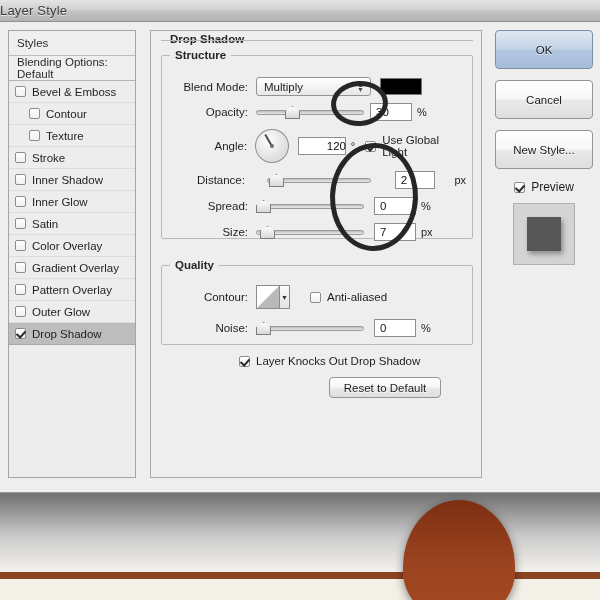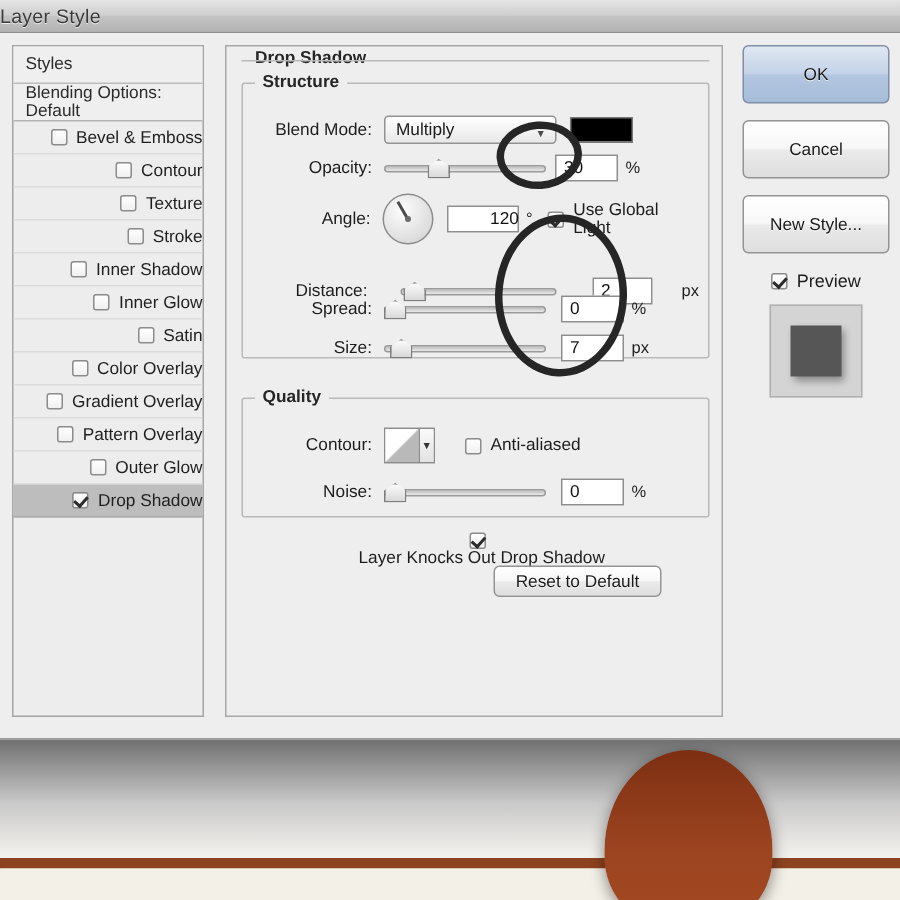--- a/index.html
+++ b/index.html
@@ -56,21 +56,21 @@
     background:#ededed;border:1px solid #a5a5a5;box-sizing:border-box;
   }
   .sl-head{
     height:25px;border-bottom:1px solid #bdbdbd;display:flex;align-items:center;
     padding-left:8px;font-size:11.5px;color:#2b2b2b;box-sizing:border-box;
     background:#efefef;
   }
   .sl-head.double{border-bottom:1px solid #b4b4b4;}
   .sl-row{
     height:22px;display:flex;align-items:center;padding-left:6px;
-    border-bottom:1px solid #dcdcdc;box-sizing:border-box;font-size:11.5px;color:#1f1f1f;justify-content:flex-end;
+    border-bottom:1px solid #dcdcdc;box-sizing:border-box;font-size:11.5px;color:#1f1f1f;
   }
   .sl-row.indent{padding-left:20px;}
   .sl-row.selected{background:#bdbdbd;border-bottom:1px solid #a9a9a9;}
   .sl-rest{flex:1;}
 
   .cbx{
     width:11px;height:11px;border:1px solid #8c8c8c;border-radius:2px;
     background:linear-gradient(to bottom,#ffffff,#f0f0f0);
     display:inline-block;margin-right:6px;flex:none;position:relative;
     box-sizing:border-box;
@@ -314,21 +314,21 @@
           <div class="num" style="width:48px;margin-left:9px;padding-left:28px;">
             <span>120</span>
           </div>
           <span class="unit">°</span>
           <span class="chk-inline" style="margin-left:10px;">
             <span class="cbx checked"></span>
             <span>Use Global Light</span>
           </span>
         </div>
 
-        <div class="row" style="left:8px;top:124px;width:296px;gap:14px;">
+        <div class="row" style="left:8px;top:110px;width:296px;gap:14px;">
           <span class="lbl" style="width:78px;">Distance:</span>
           <div class="slider" style="width:108px;margin-left:8px;">
             <div class="track"></div>
             <div class="thumb" style="left:2px;"></div>
           </div>
           <div class="num" style="width:42px;margin-left:10px;">
             <span>2</span>
           </div>
           <span class="unit">px</span>
         </div>
@@ -379,21 +379,21 @@
             <div class="track"></div>
             <div class="thumb" style="left:0px;"></div>
           </div>
           <div class="num" style="width:42px;margin-left:10px;">
             <span>0</span>
           </div>
           <span class="unit">%</span>
         </div>
       </fieldset>
 
-      <div class="chk-inline" style="position:absolute;left:88px;top:324px;flex-direction:column;">
+      <div class="chk-inline" style="position:absolute;left:88px;top:324px;">
         <span class="cbx checked"></span>
         <span>Layer Knocks Out Drop Shadow</span>
       </div>
 
       <div class="btn" style="position:absolute;left:178px;top:346px;width:112px;height:21px;">
         <span>Reset to Default</span>
       </div>
     </div>
 
     <div class="rightcol">

